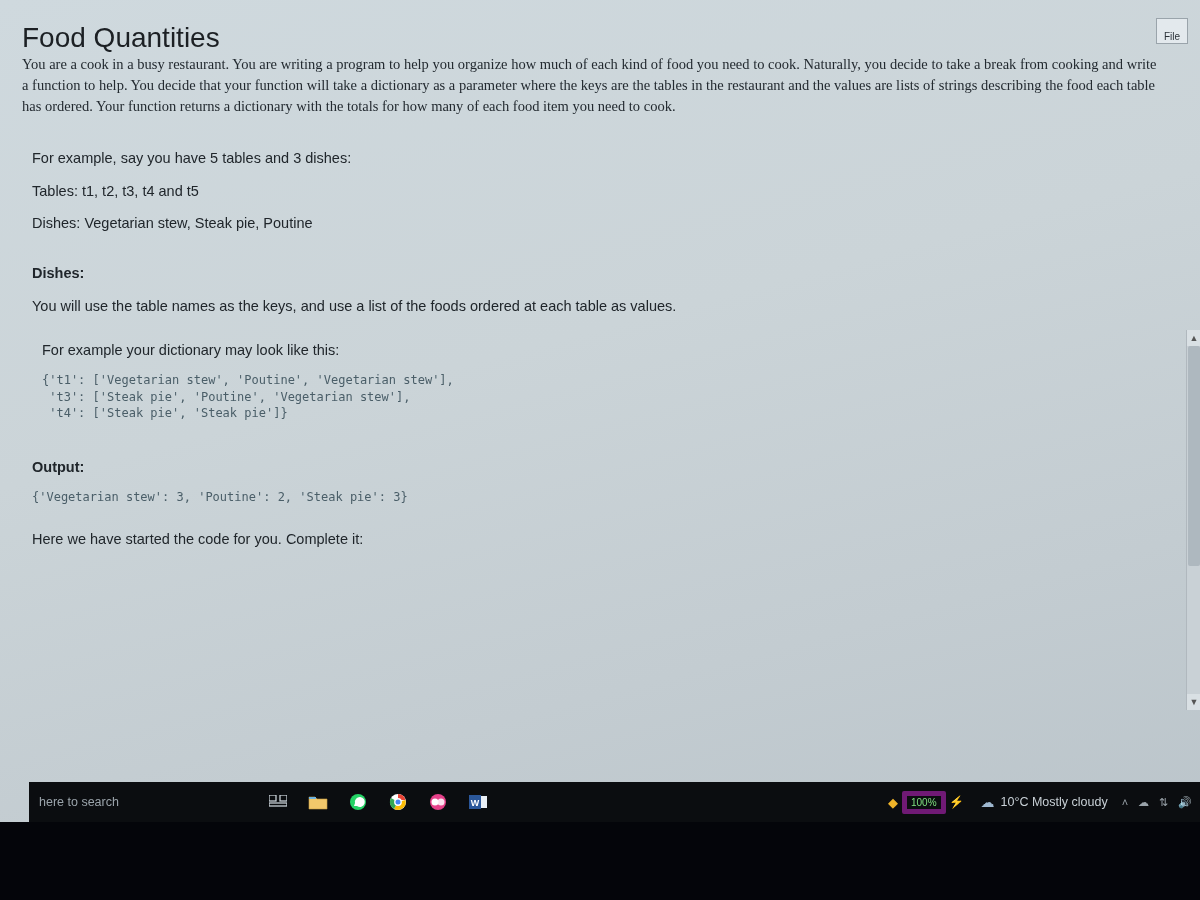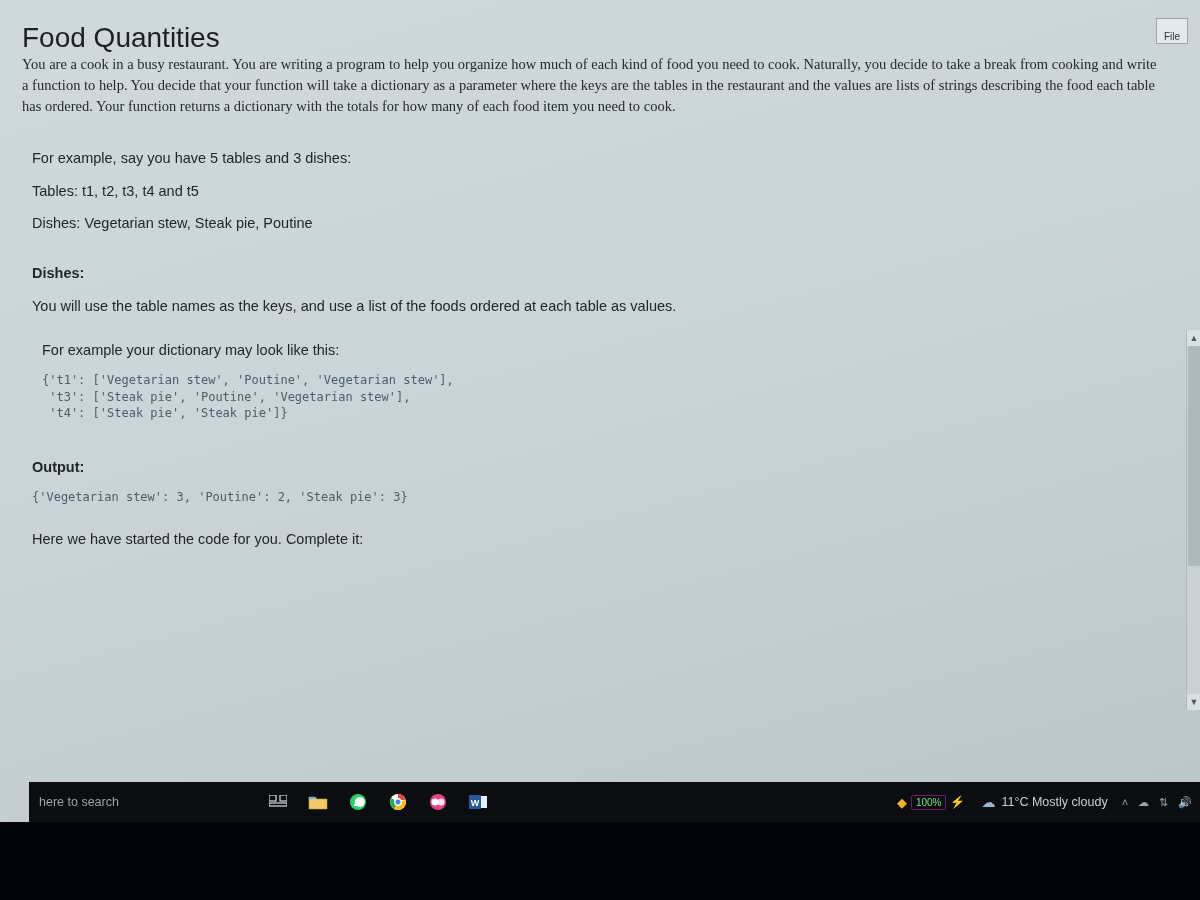--- a/index.html
+++ b/index.html
@@ -124,21 +124,21 @@
     margin-left: 6px;
   }
   .taskbar .tb-icon {
     width: 26px; height: 26px;
     display: flex; align-items: center; justify-content: center;
     border-radius: 3px;
   }
   .tb-icon svg { display: block; }
   .taskbar .spacer { flex: 1; }
   .taskbar .battery {
-    border: 1px solid #701a75;
+    border: 5px solid #701a75;
     color: #7fe07f;
     font-size: 10px;
     padding: 1px 4px;
     border-radius: 2px;
     margin-right: 4px;
   }
   .taskbar .plug { color: #bcc4ca; margin-right: 16px; font-size: 12px; }
   .taskbar .weather {
     display: flex; align-items: center; gap: 6px;
     color: #c8d0d6;
@@ -254,21 +254,21 @@
     </div>
 
     <div class="spacer"></div>
 
     <span style="color:#f0b429;margin-right:4px;font-size:13px;">◆</span>
     <span class="battery">100%</span>
     <span class="plug">⚡</span>
 
     <div class="weather">
       <span class="cloud">☁</span>
-      <span>11°C Mostly cloudy</span>
+      <span>10°C Mostly cloudy</span>
     </div>
 
     <div class="tray">
       <span>˄</span>
       <span>☁</span>
       <span>⇅</span>
       <span>🔊</span>
     </div>
   </div>
 

